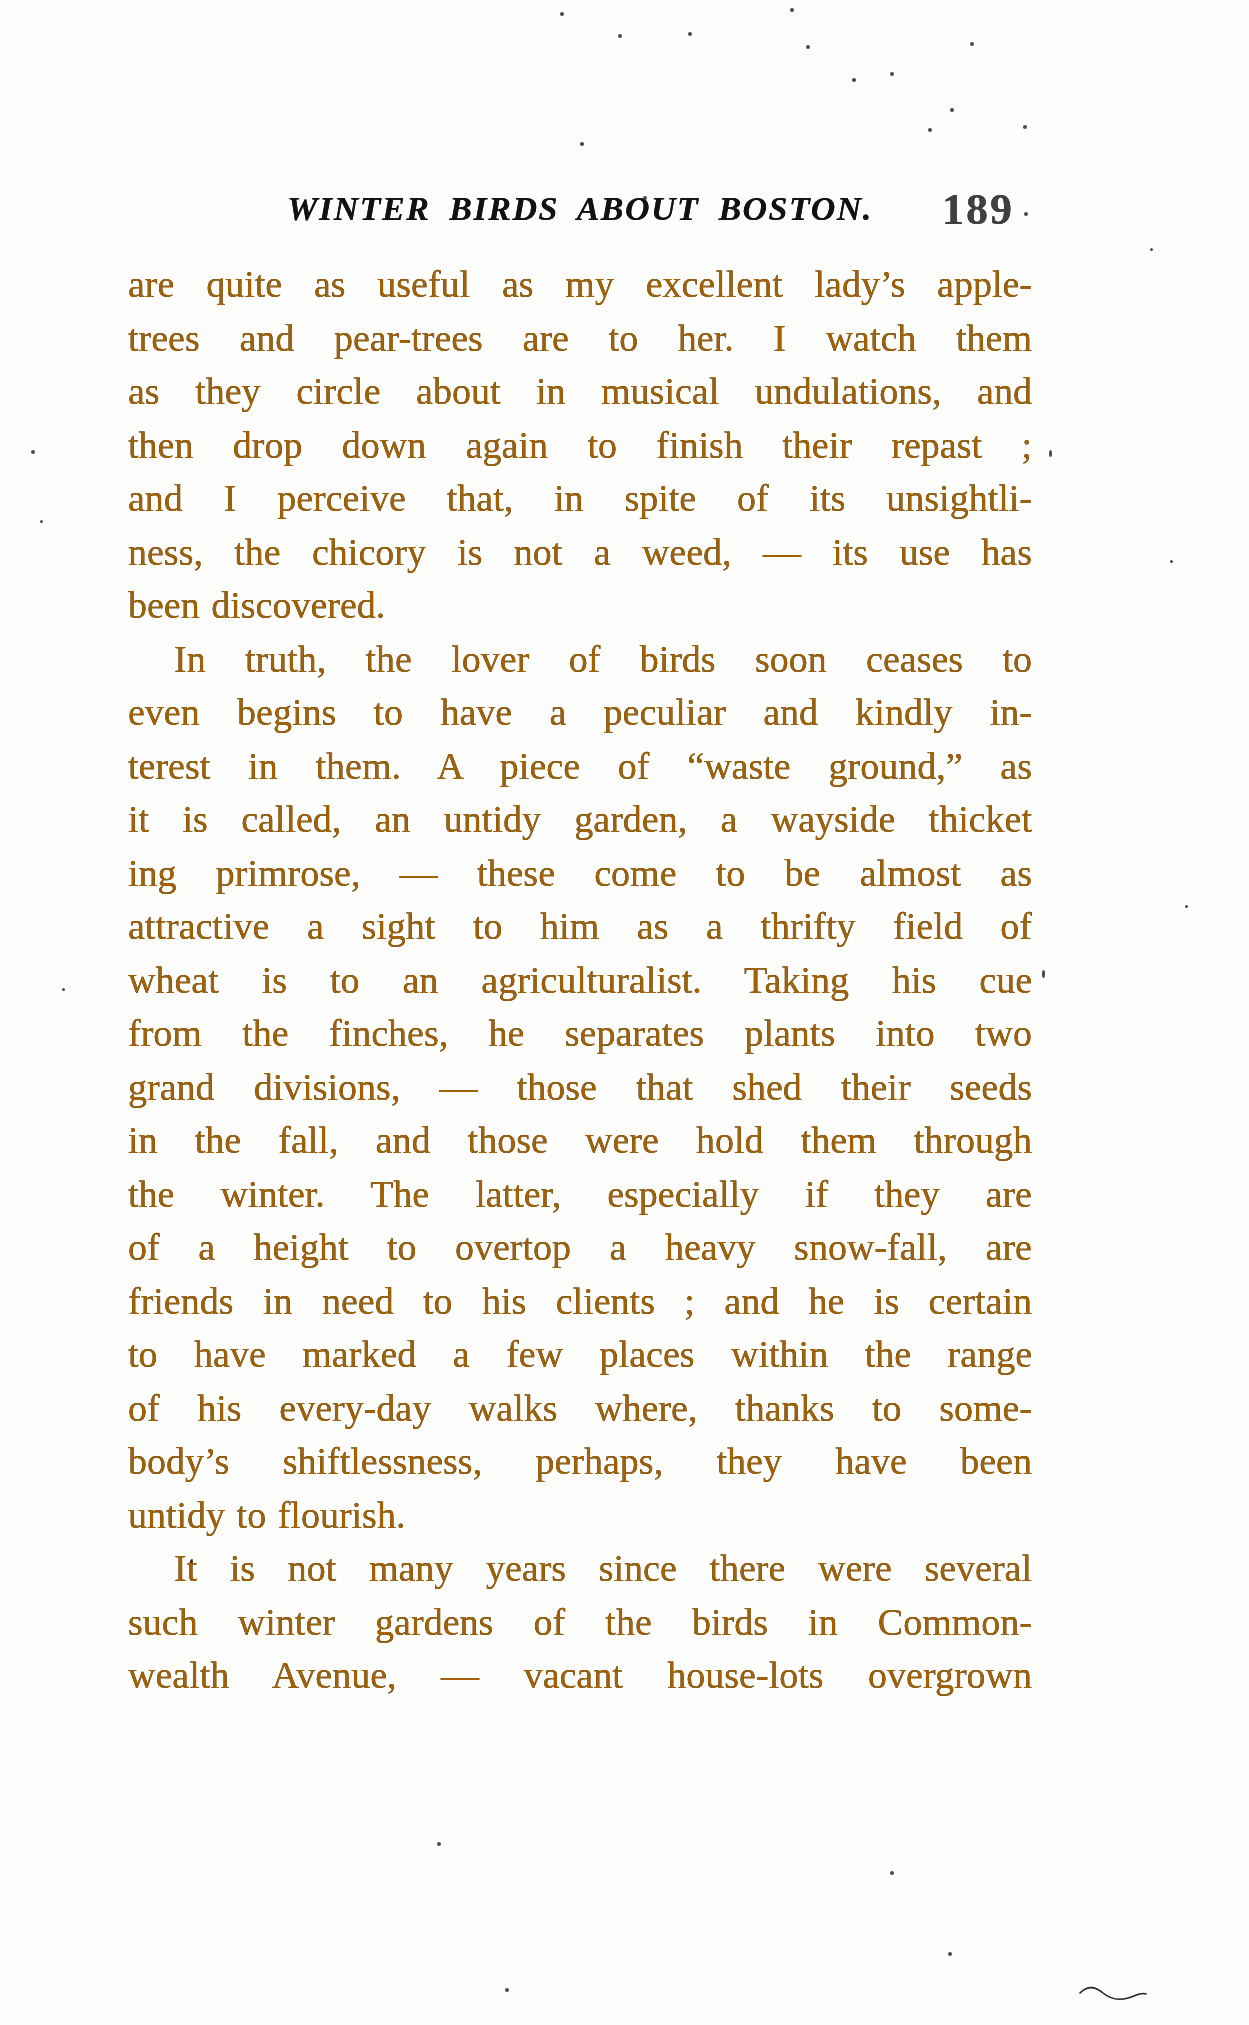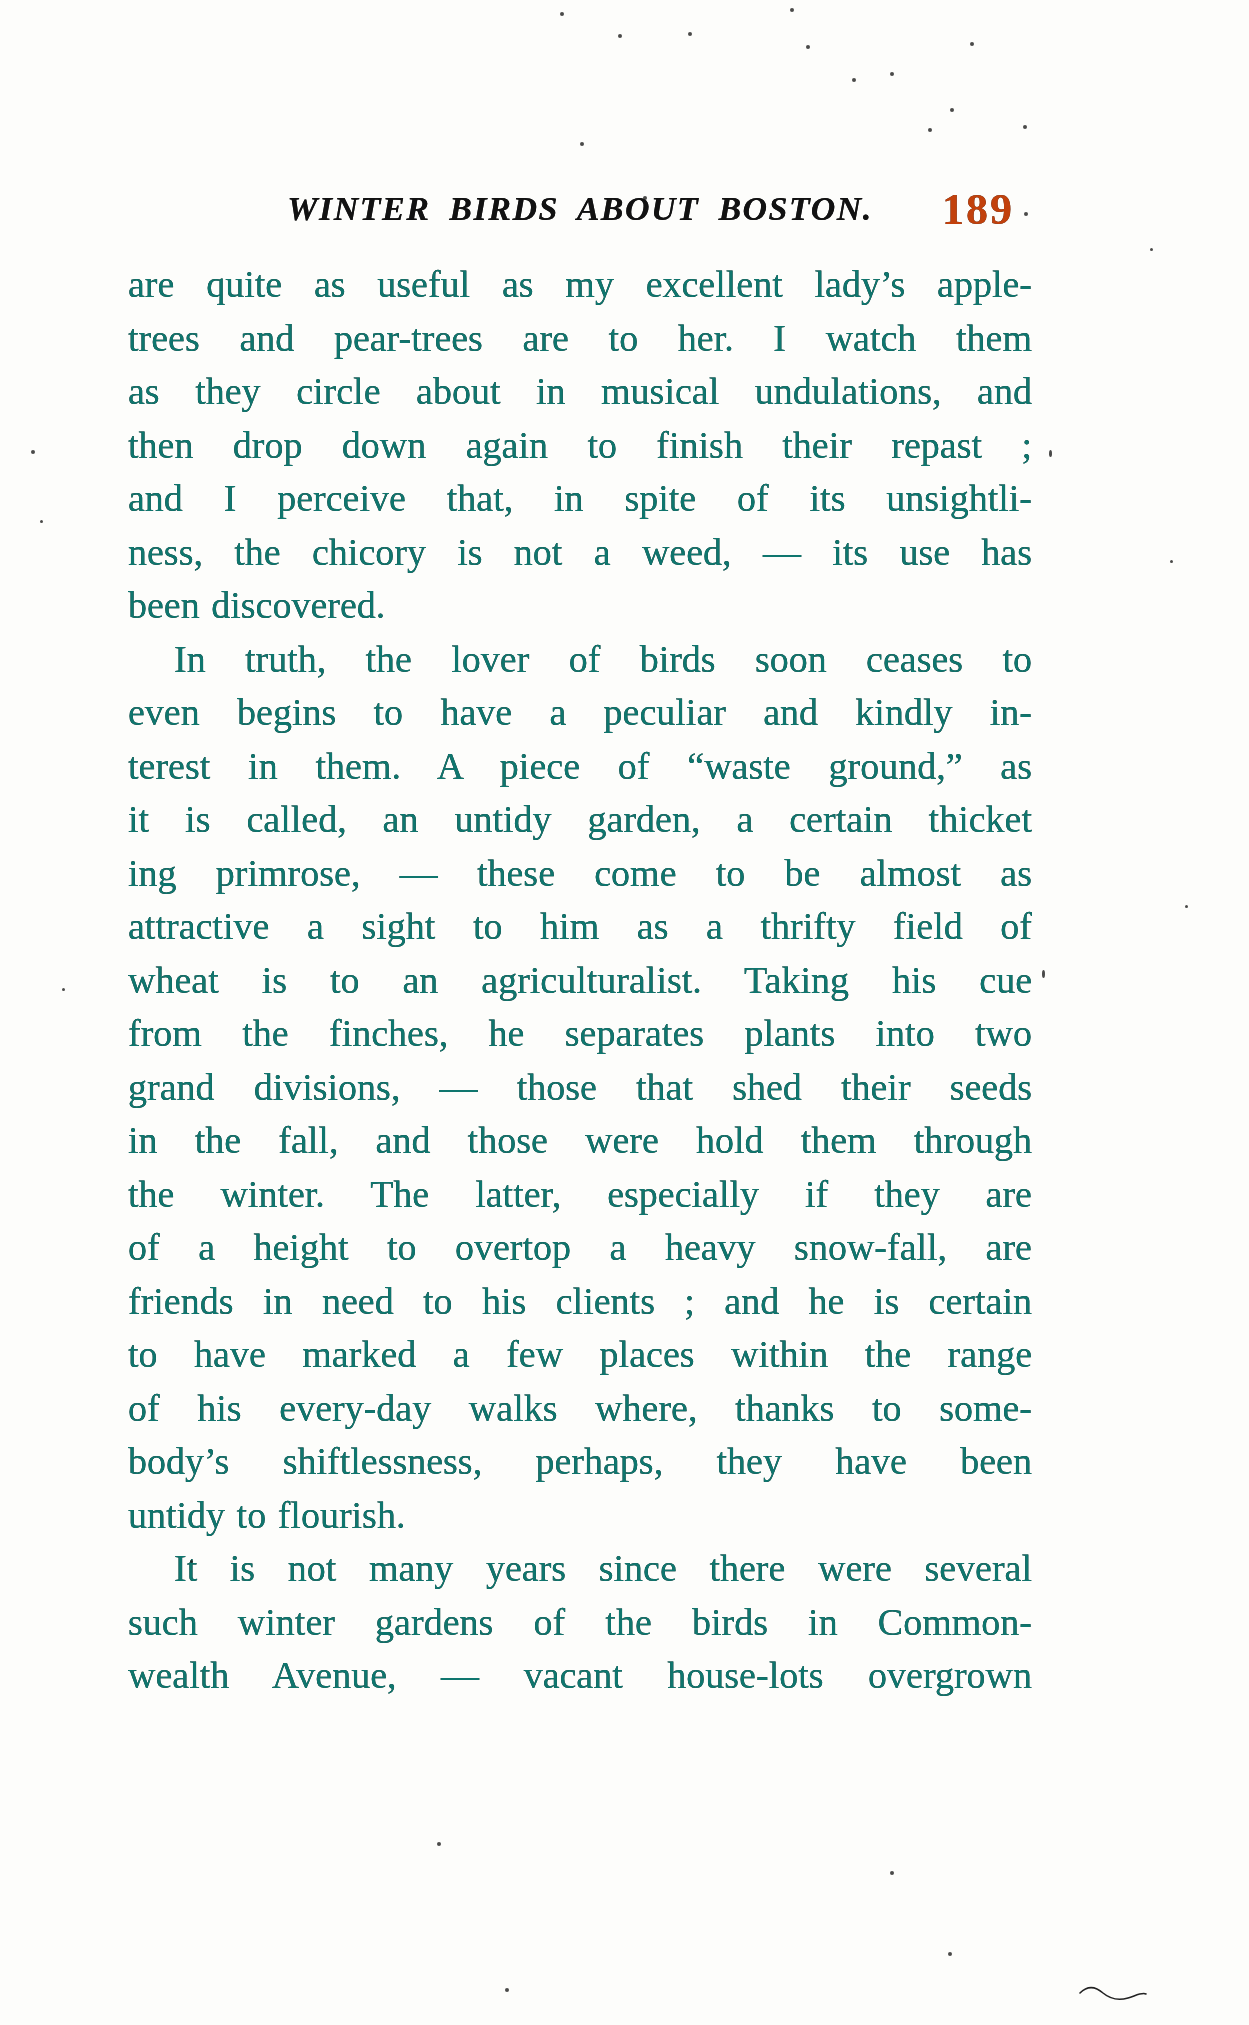--- a/index.html
+++ b/index.html
@@ -38,33 +38,33 @@
     text-shadow: 0 0 0.6px rgba(0,0,0,0.85);
   }
   .pagenum {
     position: absolute;
     right: 18px;
     top: -6px;
     font-size: 44px;
     font-weight: 700;
     letter-spacing: 2px;
     font-style: normal;
-    color: #c2410c;
+    color: #404040;
     text-shadow: 0 0 0.6px rgba(0,0,0,0.85);
   }
   
   .textblock {
     position: absolute;
     left: 128px;
     top: 258px;
     width: 904px;
     font-size: 38px;
     line-height: 53.5px;
     word-spacing: 2px;
-    color: #0f766e;
+    color: #a16207;
     text-shadow: 0 0 0.55px rgba(0,0,0,0.9);
   }
   .line {
     height: 53.5px;
     text-align: justify;
     text-align-last: justify;
     white-space: normal;
     overflow: visible;
   }
   .line.indent { padding-left: 46px; }
@@ -97,21 +97,21 @@
       <div class="line">are quite as useful as my excellent lady’s apple-</div>
       <div class="line">trees and pear-trees are to her.  I watch them</div>
       <div class="line">as they circle about in musical undulations, and</div>
       <div class="line">then drop down again to finish their repast ;</div>
       <div class="line">and I perceive that, in spite of its unsightli-</div>
       <div class="line">ness, the chicory is not a weed, — its use has</div>
       <div class="line nojust">been discovered.</div>
       <div class="line indent">In truth, the lover of birds soon ceases to</div>
       <div class="line">even begins to have a peculiar and kindly in-</div>
       <div class="line">terest in them.  A piece of “waste ground,” as</div>
-      <div class="line">it is called, an untidy garden, a certain thicket</div>
+      <div class="line">it is called, an untidy garden, a wayside thicket</div>
       <div class="line">ing primrose, — these come to be almost as</div>
       <div class="line">attractive a sight to him as a thrifty field of</div>
       <div class="line">wheat is to an agriculturalist.  Taking his cue</div>
       <div class="line">from the finches, he separates plants into two</div>
       <div class="line">grand divisions, — those that shed their seeds</div>
       <div class="line">in the fall, and those were hold them through</div>
       <div class="line">the winter.  The latter, especially if they are</div>
       <div class="line">of a height to overtop a heavy snow-fall, are</div>
       <div class="line">friends in need to his clients ; and he is certain</div>
       <div class="line">to have marked a few places within the range</div>

